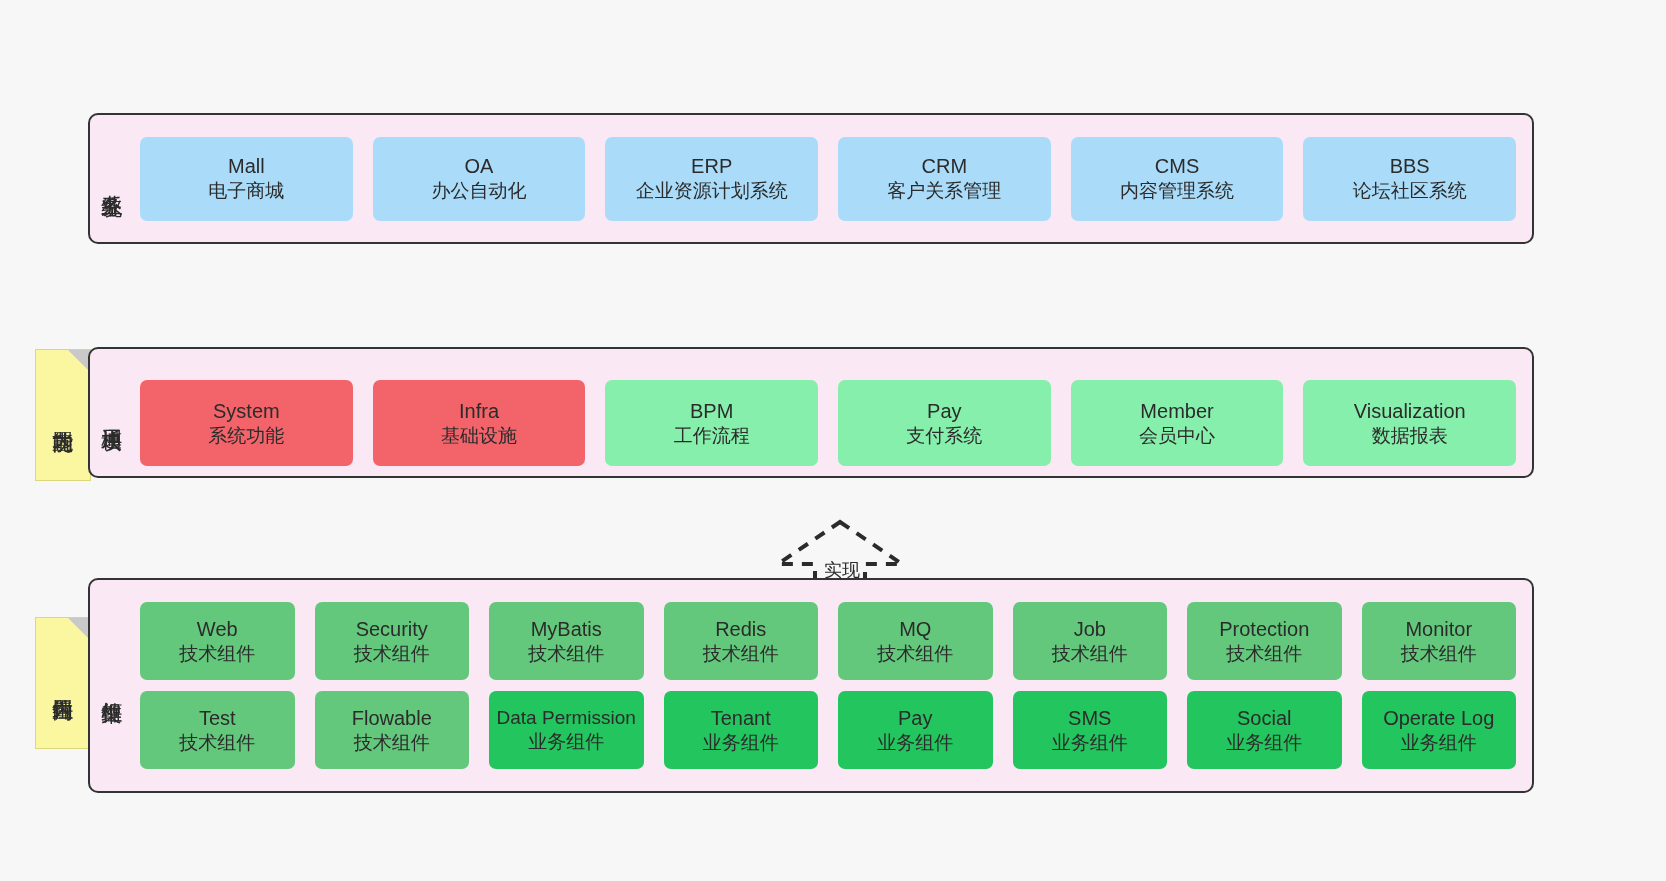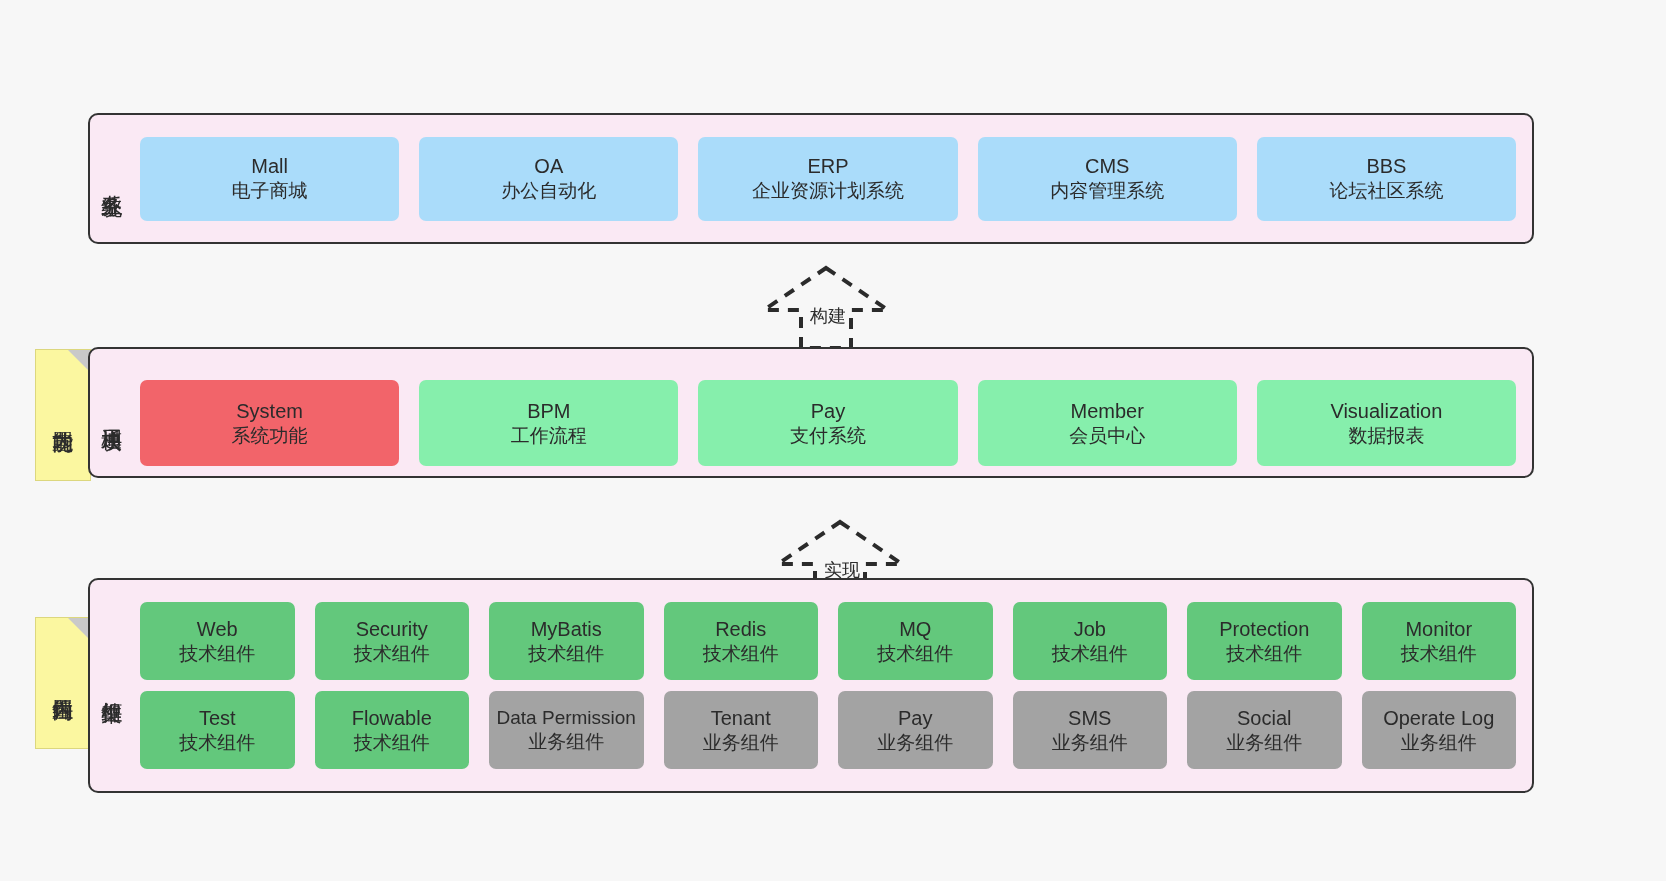--- a/index.html
+++ b/index.html
@@ -77,21 +77,21 @@
   .node.three .en { font-size: 19px; }
 
   .h-biz   { height: 84px; }
   .h-mod   { height: 86px; margin-top: 21px; }
   .h-comp  { height: 78px; }
 
   .c-blue       { background: #aadcfa; }
   .c-red        { background: #f2646a; }
   .c-pink       { background: #86efac; }
   .c-green      { background: #63c87c; }
-  .c-lightgreen { background: #a3a3a3; }
+  .c-lightgreen { background: #22c55e; }
 
   
   .sticky {
     position: absolute;
     width: 56px;
     background: #fbf7a0;
     border: 1px solid #dcd77e;
     display: flex;
     align-items: center;
     justify-content: center;
@@ -145,52 +145,54 @@
         </div>
         <div class="node h-biz c-blue">
           <span class="en">OA</span>
           <span class="cn">办公自动化</span>
         </div>
         <div class="node h-biz c-blue">
           <span class="en">ERP</span>
           <span class="cn">企业资源计划系统</span>
         </div>
         <div class="node h-biz c-blue">
+          <span class="en">CRM</span>
+          <span class="cn">客户关系管理</span>
+        </div>
+        <div class="node h-biz c-blue">
           <span class="en">CMS</span>
           <span class="cn">内容管理系统</span>
         </div>
         <div class="node h-biz c-blue">
           <span class="en">BBS</span>
           <span class="cn">论坛社区系统</span>
         </div>
 
       </div>
     </div>
   </div>
 
-  <div class="arrow" style="left:748px; top:260px;">
-    <svg width="160" height="96" viewBox="0 0 160 96">
-      <path d="M 78 8 L 140 50 L 103 50 L 103 88 L 53 88 L 53 50 L 16 50 Z" fill="none" stroke="#2b2b2b" stroke-width="4" stroke-dasharray="11 9" stroke-linejoin="miter"></path>
-    </svg>
-    <div class="arrow-label">构建</div>
-  </div>
 
   <div class="sticky" style="left:35px; top:349px; width:56px; height:132px;">
     <div class="fold"></div>
     <span>内置功能</span>
   </div>
 
   <div class="layer" style="left:88px; top:347px; width:1446px; height:131px;">
     <div class="layer-title">通用模块</div>
     <div class="layer-body">
       <div class="row">
 
         <div class="node h-mod c-red">
           <span class="en">System</span>
           <span class="cn">系统功能</span>
+        </div>
+        <div class="node h-mod c-red">
+          <span class="en">Infra</span>
+          <span class="cn">基础设施</span>
         </div>
         <div class="node h-mod c-pink">
           <span class="en">BPM</span>
           <span class="cn">工作流程</span>
         </div>
         <div class="node h-mod c-pink">
           <span class="en">Pay</span>
           <span class="cn">支付系统</span>
         </div>
         <div class="node h-mod c-pink">

